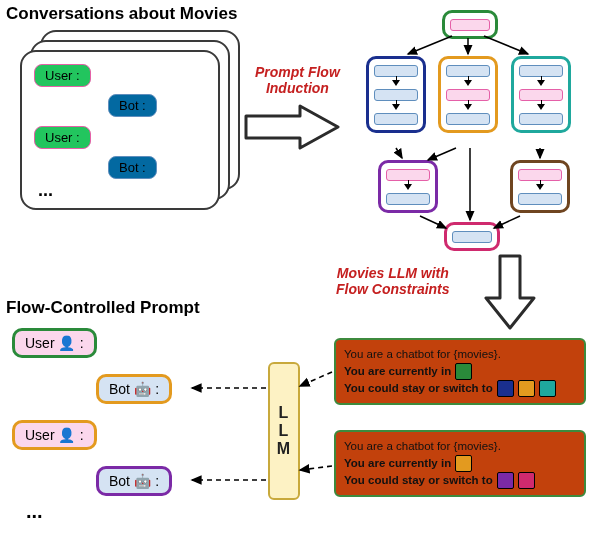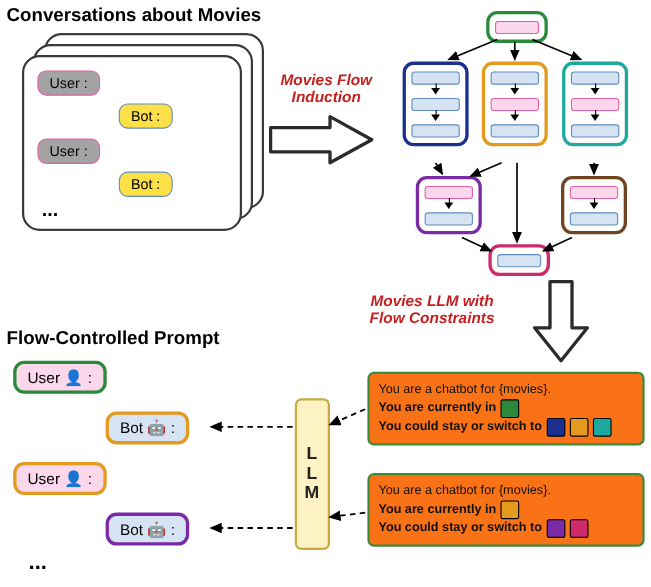--- a/index.html
+++ b/index.html
@@ -22,22 +22,22 @@
     border-radius: 16px;
     width: 196px; height: 156px;
   }
   .chip {
     position: absolute;
     border-radius: 8px;
     font-size: 13px;
     padding: 3px 10px;
     border: 1.5px solid;
   }
-  .pink-chip { background:#a3a3a3; border-color:#e560a8; color:#000; }
-  .blue-chip { background:#fde047; border-color:#5f8ebd; color:#000; }
+  .pink-chip { background:#22c55e; border-color:#e560a8; color:#000; }
+  .blue-chip { background:#0369a1; border-color:#5f8ebd; color:#000; }
 
   
   .big-arrow-right, .big-arrow-down {
     position: absolute;
   }
 
   
   .node {
     position: absolute;
     border-radius: 10px;
@@ -63,21 +63,21 @@
   .mini-arrow-down::before{
     content:"";
     position:absolute;
     left:-0.5px; top:-10px;
     width:1px; height:8px; background:#000;
   }
 
   
   .prompt-box {
     position: absolute;
-    background: #f97316;
+    background: #c2410c;
     border: 2px solid #3d8a3d;
     border-radius: 6px;
     padding: 6px 8px;
     font-size: 11.5px;
     line-height: 1.45;
     color: #111;
   }
   .prompt-box .line { display: flex; align-items: center; flex-wrap: wrap; gap: 4px; }
   .bold { font-weight: 700; text-align: center; }
   .sq {
@@ -126,21 +126,21 @@
   <div class="stack-card" style="left:4px; top:24px;">
     <div class="chip pink-chip" style="left:12px; top:12px;">User :</div>
     <div class="chip blue-chip" style="left:86px; top:42px;">Bot :</div>
     <div class="chip pink-chip" style="left:12px; top:74px;">User :</div>
     <div class="chip blue-chip" style="left:86px; top:104px;">Bot :</div>
     <div style="position:absolute; left:16px; top:128px; font-size:18px; font-weight:700;">...</div>
   </div>
 </div>
 
 <div class="abs red-label" style="left:255px; top:64px; text-align:center;">
-  <div>Movies Flow</div>
+  <div>Prompt Flow</div>
   <div>Induction</div>
 </div>
 <svg class="big-arrow-right" style="left:244px; top:104px;" width="96" height="46">
   <polygon points="2,12 56,12 56,2 94,23 56,44 56,34 2,34" fill="#ffffff" stroke="#2b2b2b" stroke-width="3" stroke-linejoin="round"></polygon>
 </svg>
 
 <div class="node" style="left:442px; top:10px; border:3px solid #2a8a3a;">
   <div class="bar bar-pink" style="width:38px;"></div>
 </div>
 

